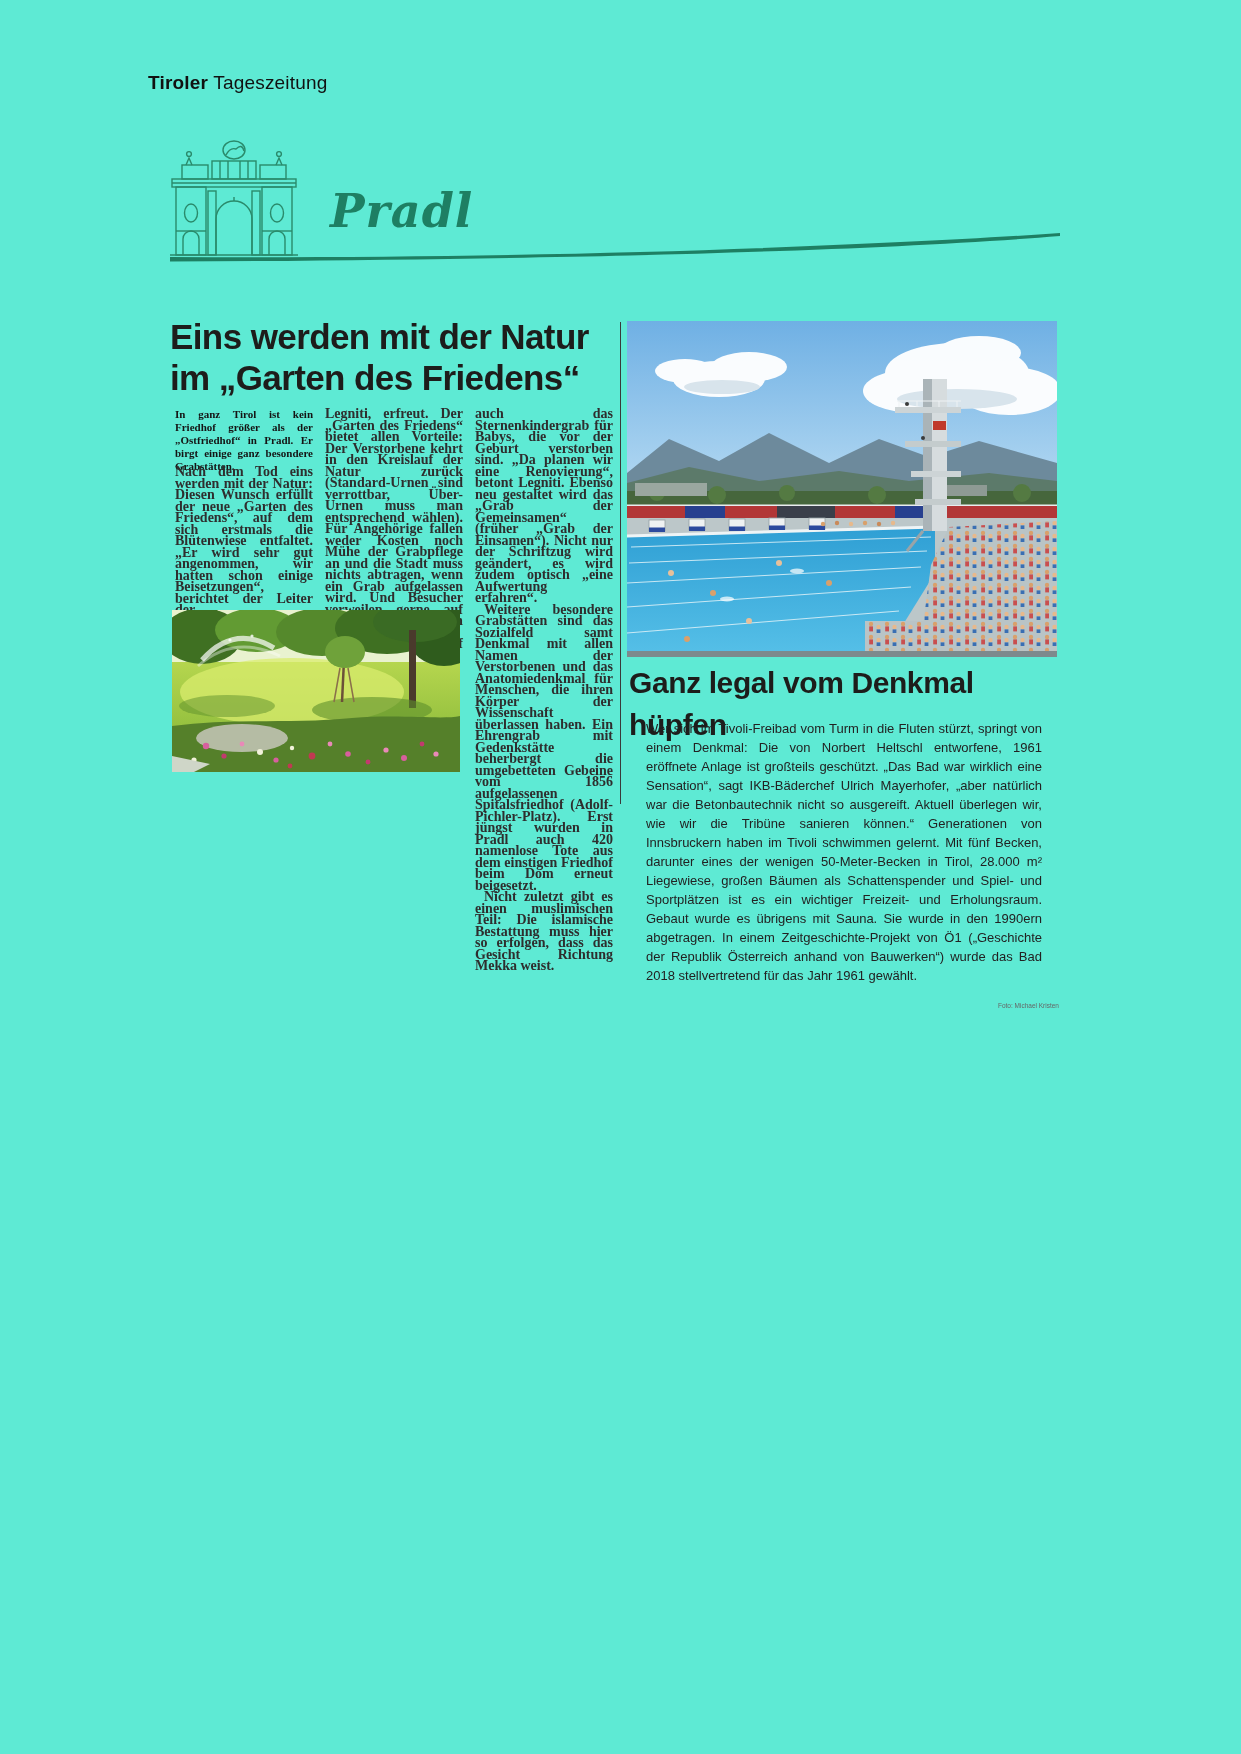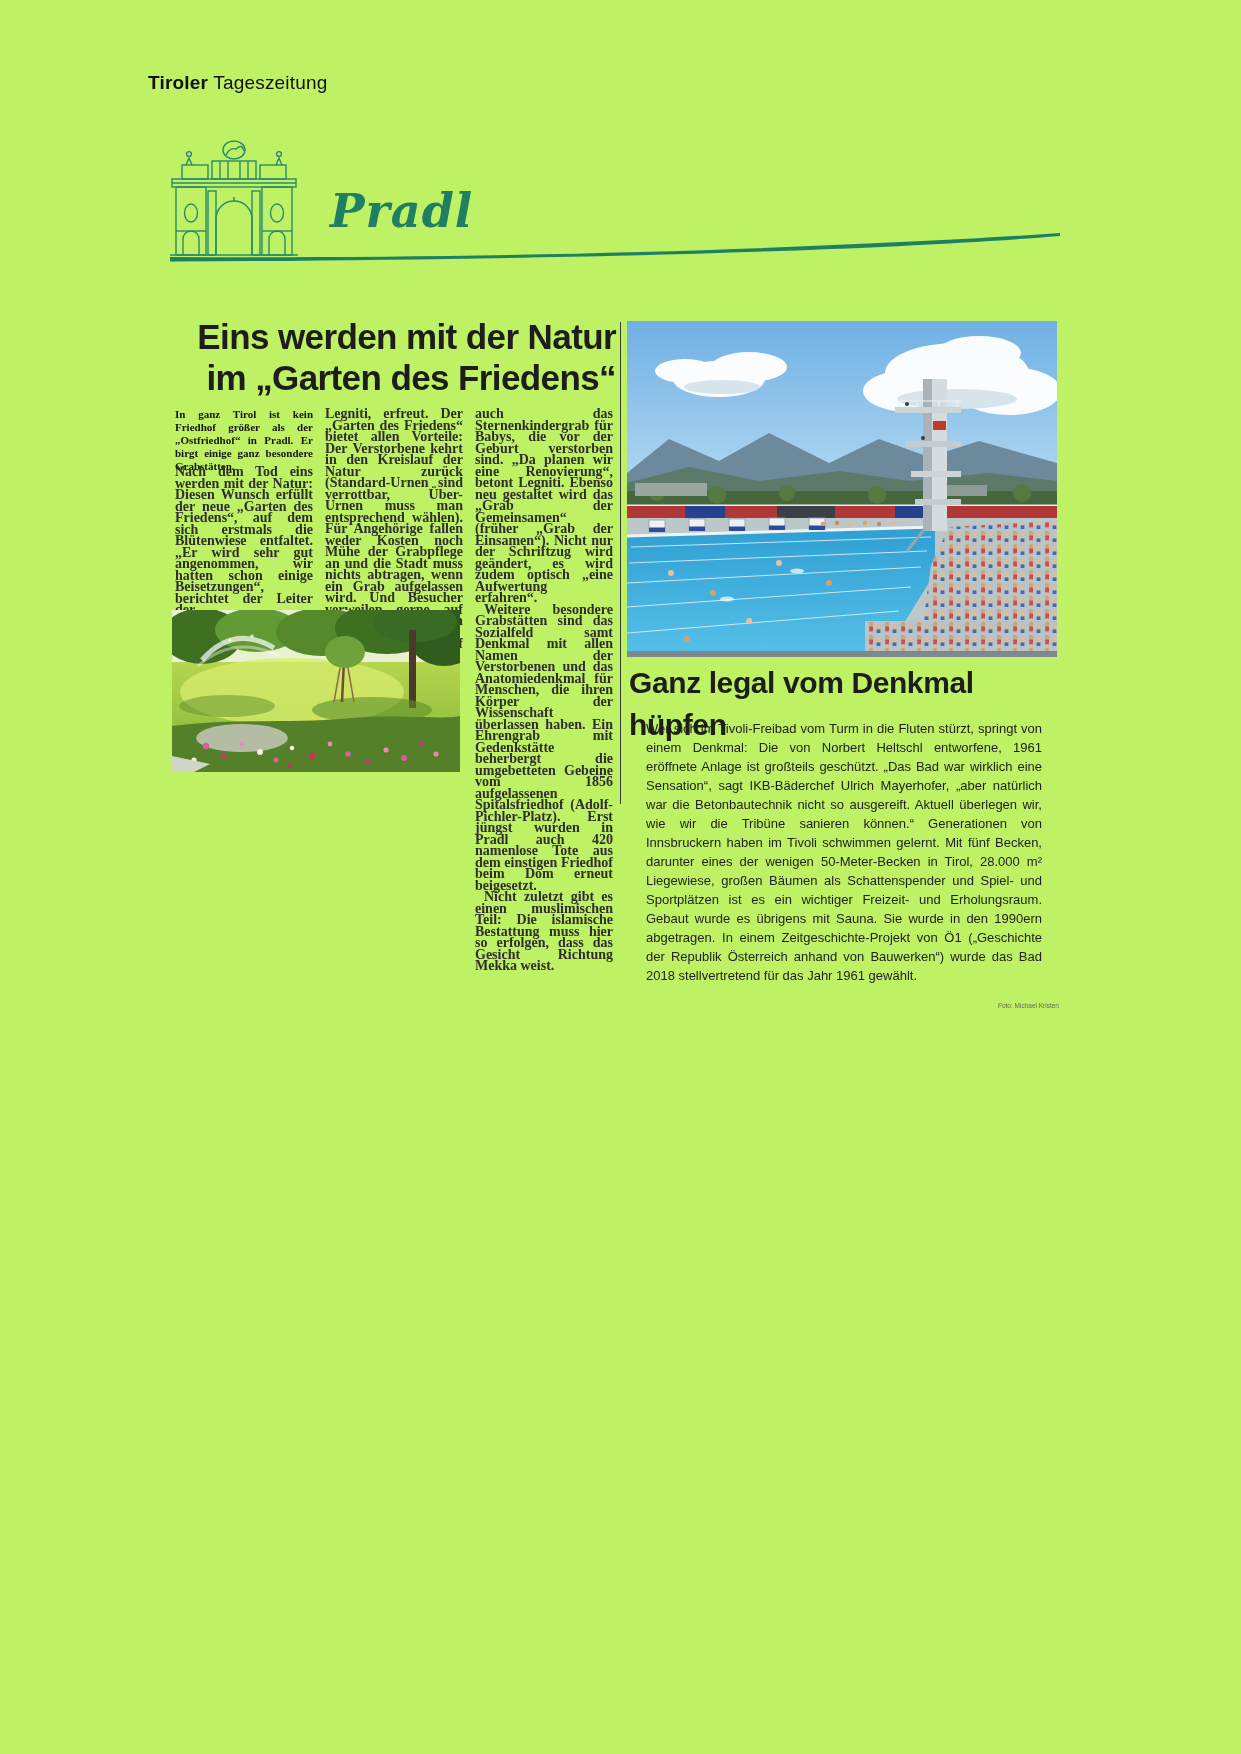--- a/index.html
+++ b/index.html
@@ -1,31 +1,31 @@
 <!DOCTYPE html>
 <html><head>
 <meta charset="utf-8">
 <style>
   html,body{margin:0;padding:0;background:#888;}
-  .page{position:relative;width:1241px;height:1754px;background:#bef264;margin:0 auto;
+  .page{position:relative;width:1241px;height:1754px;background:#5eead4;margin:0 auto;
         font-family:"Liberation Sans",sans-serif;color:#1d1d1b;overflow:hidden;}
   .abs{position:absolute;}
 
   
   .brand{left:148px;top:72px;font-size:19px;letter-spacing:.2px;color:#111;}
   .brand .b{font-weight:bold;}
   .brand span+span{margin-left:5px;}
 
   .arch{left:170px;top:136px;width:128px;height:122px;}
   .pradl{left:330px;top:184px;font-family:"DejaVu Serif",serif;font-style:italic;font-weight:bold;
          font-size:46px;color:#1e7f63;letter-spacing:1px;}
   .swoosh{left:170px;top:230px;width:890px;height:34px;}
 
   
-  .hl{left:170px;top:316px;width:446px;text-align:right;font-size:35px;line-height:41px;
+  .hl{left:170px;top:316px;width:446px;text-align:left;font-size:35px;line-height:41px;
       font-weight:600;letter-spacing:-0.6px;color:#1d1d1b;}
   .lead{left:175px;top:408px;width:138px;font-family:Liberation Serif, serif;font-weight:bold;
         font-size:11px;line-height:13px;text-align:justify;color:#141414;}
   .col{font-family:"Liberation Serif",serif;font-size:14px;line-height:11.5px;text-align:justify;
        color:#2e2e2e;width:138px;font-weight:bold;}
   .col p{margin:0;}
   .col p.ind{text-indent:9px;}
   .c1{left:175px;top:466px;}
   .c2{left:325px;top:408px;}
   .c3{left:475px;top:408px;}

